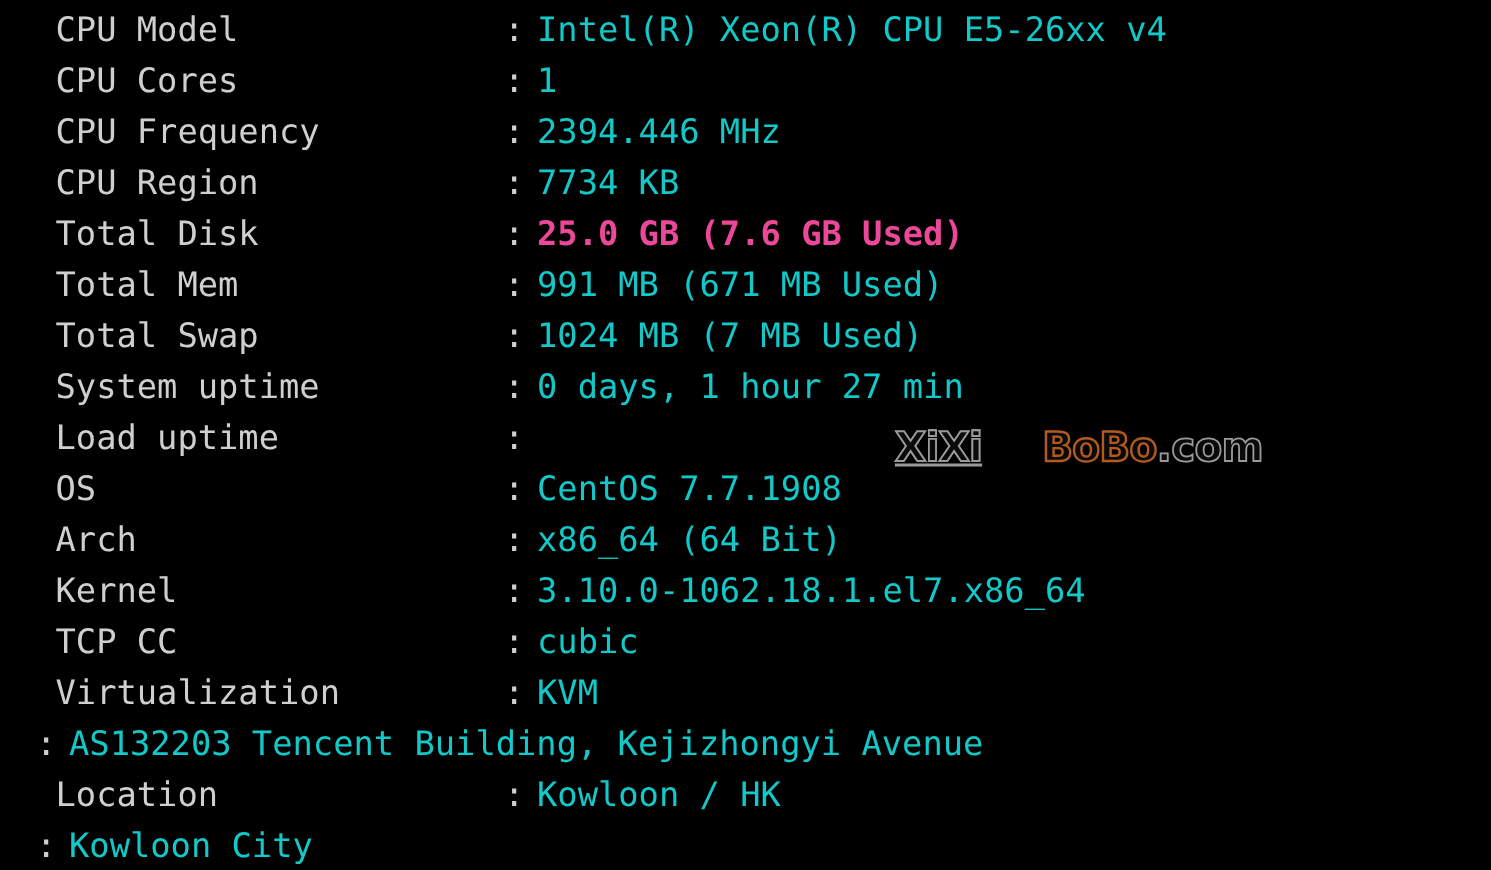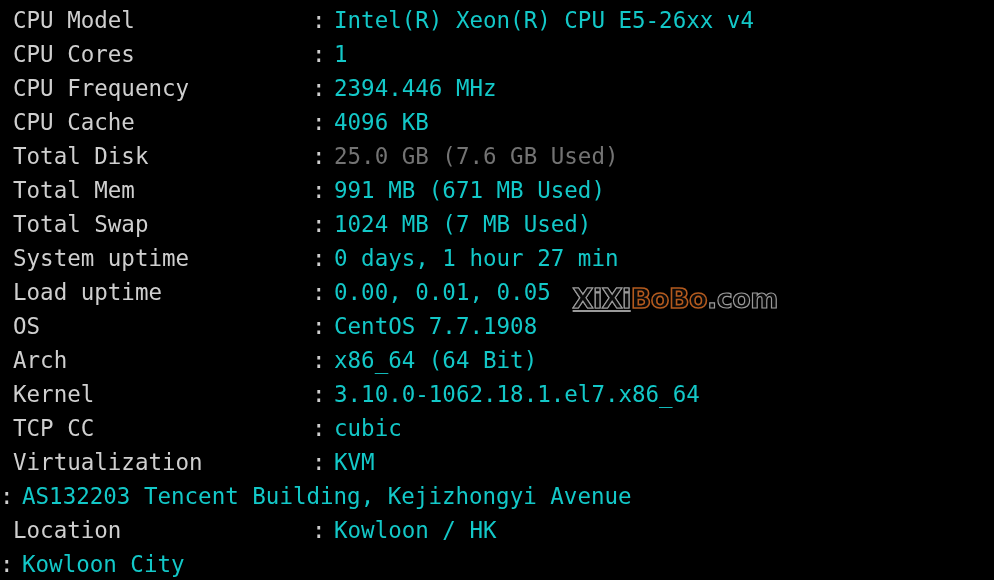--- a/index.html
+++ b/index.html
@@ -14,20 +14,21 @@
     overflow: hidden;
     font-family: "DejaVu Sans Mono", "Liberation Mono", monospace;
   }
   #terminal {
     position: relative;
     width: 839px;
     height: 580px;
     background: #000000;
     padding: 0;
     box-sizing: border-box;
+    margin-left: 24px;
   }
   .info-list {
     position: absolute;
     left: 0;
     top: 0;
     width: 994px;
     padding-top: 3px;
     box-sizing: border-box;
   }
   .info-row {
@@ -75,42 +76,43 @@
     letter-spacing: -0.5px;
   }
   #watermark .wm-gray {
     color: #0a0a0a;
     -webkit-text-stroke: 1.2px #9a9a9a;
     text-shadow: 0 0 0 rgba(0,0,0,0);
     text-decoration: underline;
   }
   #watermark .wm-orange {
     color: #0a0a0a;
+    padding-left: 40px;
     -webkit-text-stroke: 1.6px #b35a1e;
   }
   #watermark .wm-dot {
     color: #0a0a0a;
     -webkit-text-stroke: 1.2px #9a9a9a;
   }
 </style>
 </head>
 <body>
 
 <div id="terminal" style="background: rgb(0, 0, 0);">
 
   <div class="info-list" id="info-list">
       <div class="info-row"><span class="row-label" style="color: rgb(207, 207, 207);">CPU Model</span><span class="row-sep" style="color: rgb(207, 207, 207);">:</span><span class="row-value" style="color: rgb(19, 200, 200);">Intel(R) Xeon(R) CPU E5-26xx v4</span></div>
       <div class="info-row"><span class="row-label" style="color: rgb(207, 207, 207);">CPU Cores</span><span class="row-sep" style="color: rgb(207, 207, 207);">:</span><span class="row-value" style="color: rgb(19, 200, 200);">1</span></div>
       <div class="info-row"><span class="row-label" style="color: rgb(207, 207, 207);">CPU Frequency</span><span class="row-sep" style="color: rgb(207, 207, 207);">:</span><span class="row-value" style="color: rgb(19, 200, 200);">2394.446 MHz</span></div>
-      <div class="info-row"><span class="row-label" style="color: rgb(207, 207, 207);">CPU Cache</span><span class="row-sep" style="color: rgb(207, 207, 207);">:</span><span class="row-value" style="color: rgb(19, 200, 200);">4096 KB</span></div>
-      <div class="info-row"><span class="row-label" style="color: rgb(207, 207, 207);">Total Disk</span><span class="row-sep" style="color: rgb(207, 207, 207);">:</span><span class="row-value" style="color: #737373;">25.0 GB (7.6 GB Used)</span></div>
+      <div class="info-row"><span class="row-label" style="color: rgb(207, 207, 207);">CPU Region</span><span class="row-sep" style="color: rgb(207, 207, 207);">:</span><span class="row-value" style="color: rgb(19, 200, 200);">7734 KB</span></div>
+      <div class="info-row"><span class="row-label" style="color: rgb(207, 207, 207);">Total Disk</span><span class="row-sep" style="color: rgb(207, 207, 207);">:</span><span class="row-value" style="color: #ec4899; font-weight: bold;">25.0 GB (7.6 GB Used)</span></div>
       <div class="info-row"><span class="row-label" style="color: rgb(207, 207, 207);">Total Mem</span><span class="row-sep" style="color: rgb(207, 207, 207);">:</span><span class="row-value" style="color: rgb(19, 200, 200);">991 MB (671 MB Used)</span></div>
       <div class="info-row"><span class="row-label" style="color: rgb(207, 207, 207);">Total Swap</span><span class="row-sep" style="color: rgb(207, 207, 207);">:</span><span class="row-value" style="color: rgb(19, 200, 200);">1024 MB (7 MB Used)</span></div>
       <div class="info-row"><span class="row-label" style="color: rgb(207, 207, 207);">System uptime</span><span class="row-sep" style="color: rgb(207, 207, 207);">:</span><span class="row-value" style="color: rgb(19, 200, 200);">0 days, 1 hour 27 min</span></div>
-      <div class="info-row"><span class="row-label" style="color: rgb(207, 207, 207);">Load uptime</span><span class="row-sep" style="color: rgb(207, 207, 207);">:</span><span class="row-value" style="color: rgb(19, 200, 200);">0.00, 0.01, 0.05</span></div>
+      <div class="info-row"><span class="row-label" style="color: rgb(207, 207, 207);">Load uptime</span><span class="row-sep" style="color: rgb(207, 207, 207);">:</span></div>
       <div class="info-row"><span class="row-label" style="color: rgb(207, 207, 207);">OS</span><span class="row-sep" style="color: rgb(207, 207, 207);">:</span><span class="row-value" style="color: rgb(19, 200, 200);">CentOS 7.7.1908</span></div>
       <div class="info-row"><span class="row-label" style="color: rgb(207, 207, 207);">Arch</span><span class="row-sep" style="color: rgb(207, 207, 207);">:</span><span class="row-value" style="color: rgb(19, 200, 200);">x86_64 (64 Bit)</span></div>
       <div class="info-row"><span class="row-label" style="color: rgb(207, 207, 207);">Kernel</span><span class="row-sep" style="color: rgb(207, 207, 207);">:</span><span class="row-value" style="color: rgb(19, 200, 200);">3.10.0-1062.18.1.el7.x86_64</span></div>
       <div class="info-row"><span class="row-label" style="color: rgb(207, 207, 207);">TCP CC</span><span class="row-sep" style="color: rgb(207, 207, 207);">:</span><span class="row-value" style="color: rgb(19, 200, 200);">cubic</span></div>
       <div class="info-row"><span class="row-label" style="color: rgb(207, 207, 207);">Virtualization</span><span class="row-sep" style="color: rgb(207, 207, 207);">:</span><span class="row-value" style="color: rgb(19, 200, 200);">KVM</span></div>
       <div class="info-row"><span class="row-sep" style="color: rgb(207, 207, 207);">:</span><span class="row-value" style="color: rgb(19, 200, 200);">AS132203 Tencent Building, Kejizhongyi Avenue</span></div>
       <div class="info-row"><span class="row-label" style="color: rgb(207, 207, 207);">Location</span><span class="row-sep" style="color: rgb(207, 207, 207);">:</span><span class="row-value" style="color: rgb(19, 200, 200);">Kowloon / HK</span></div>
       <div class="info-row"><span class="row-sep" style="color: rgb(207, 207, 207);">:</span><span class="row-value" style="color: rgb(19, 200, 200);">Kowloon City</span></div>
     </div>
 

